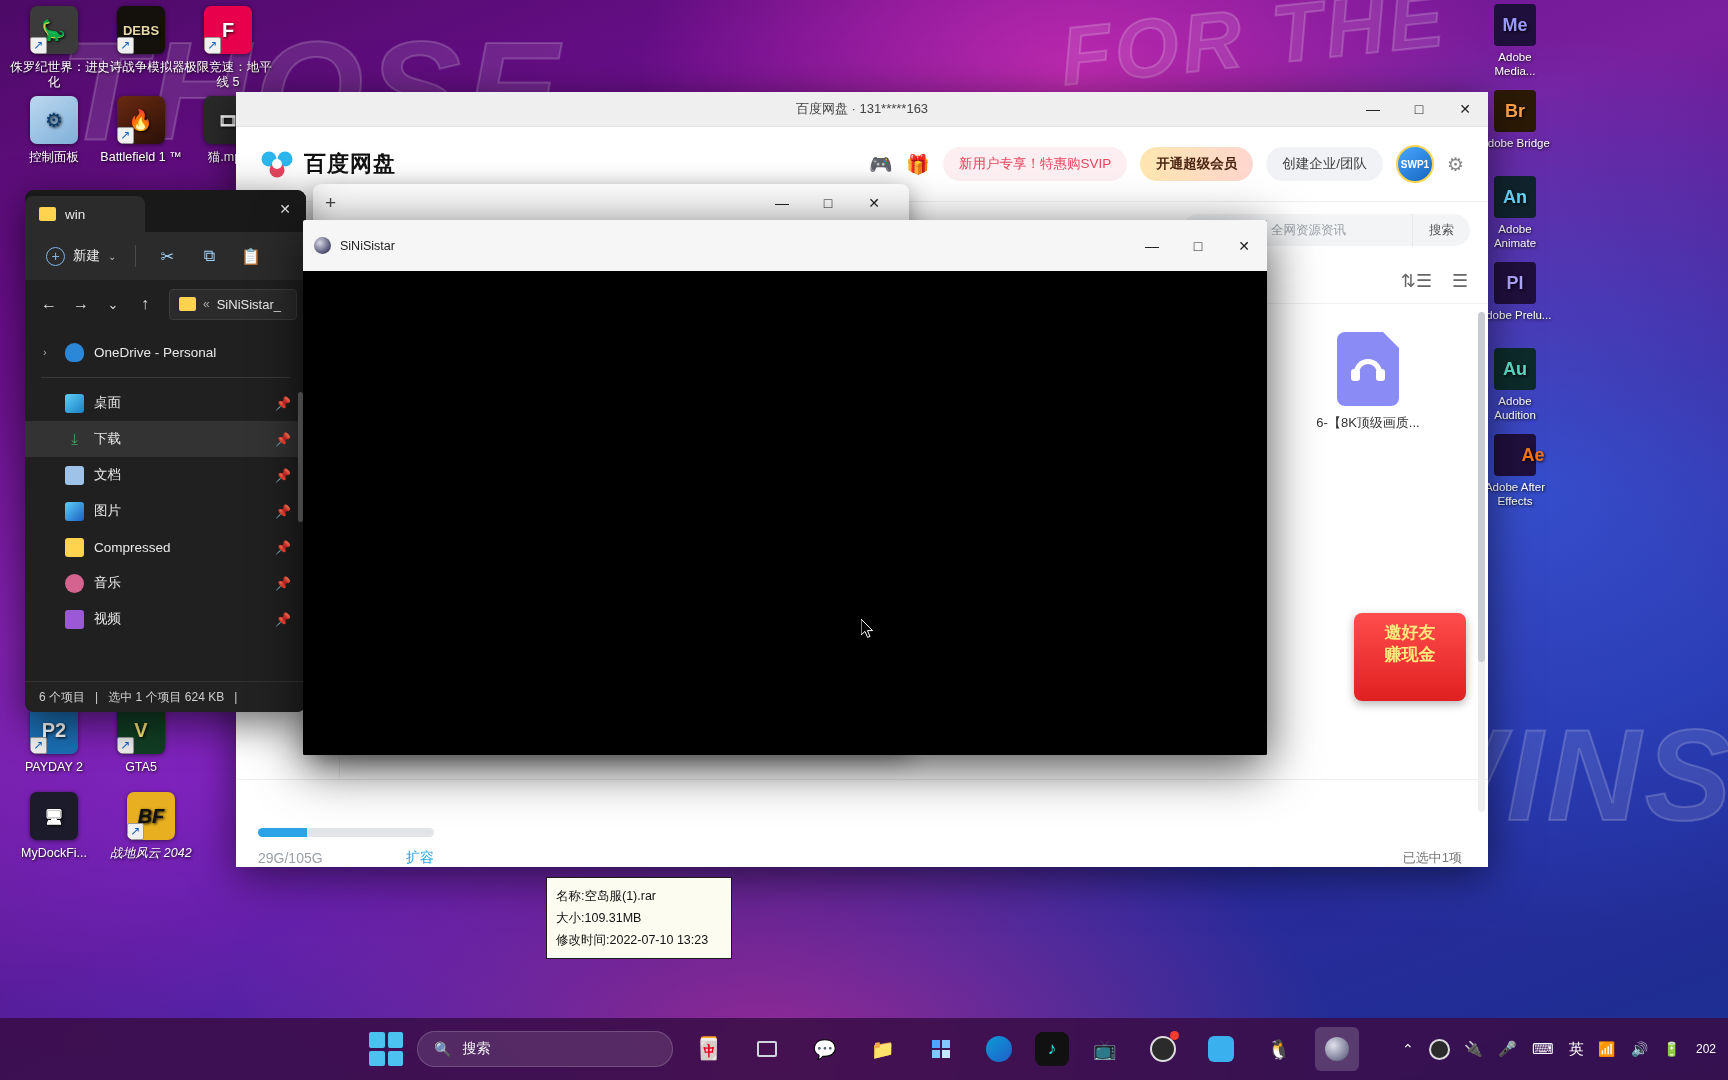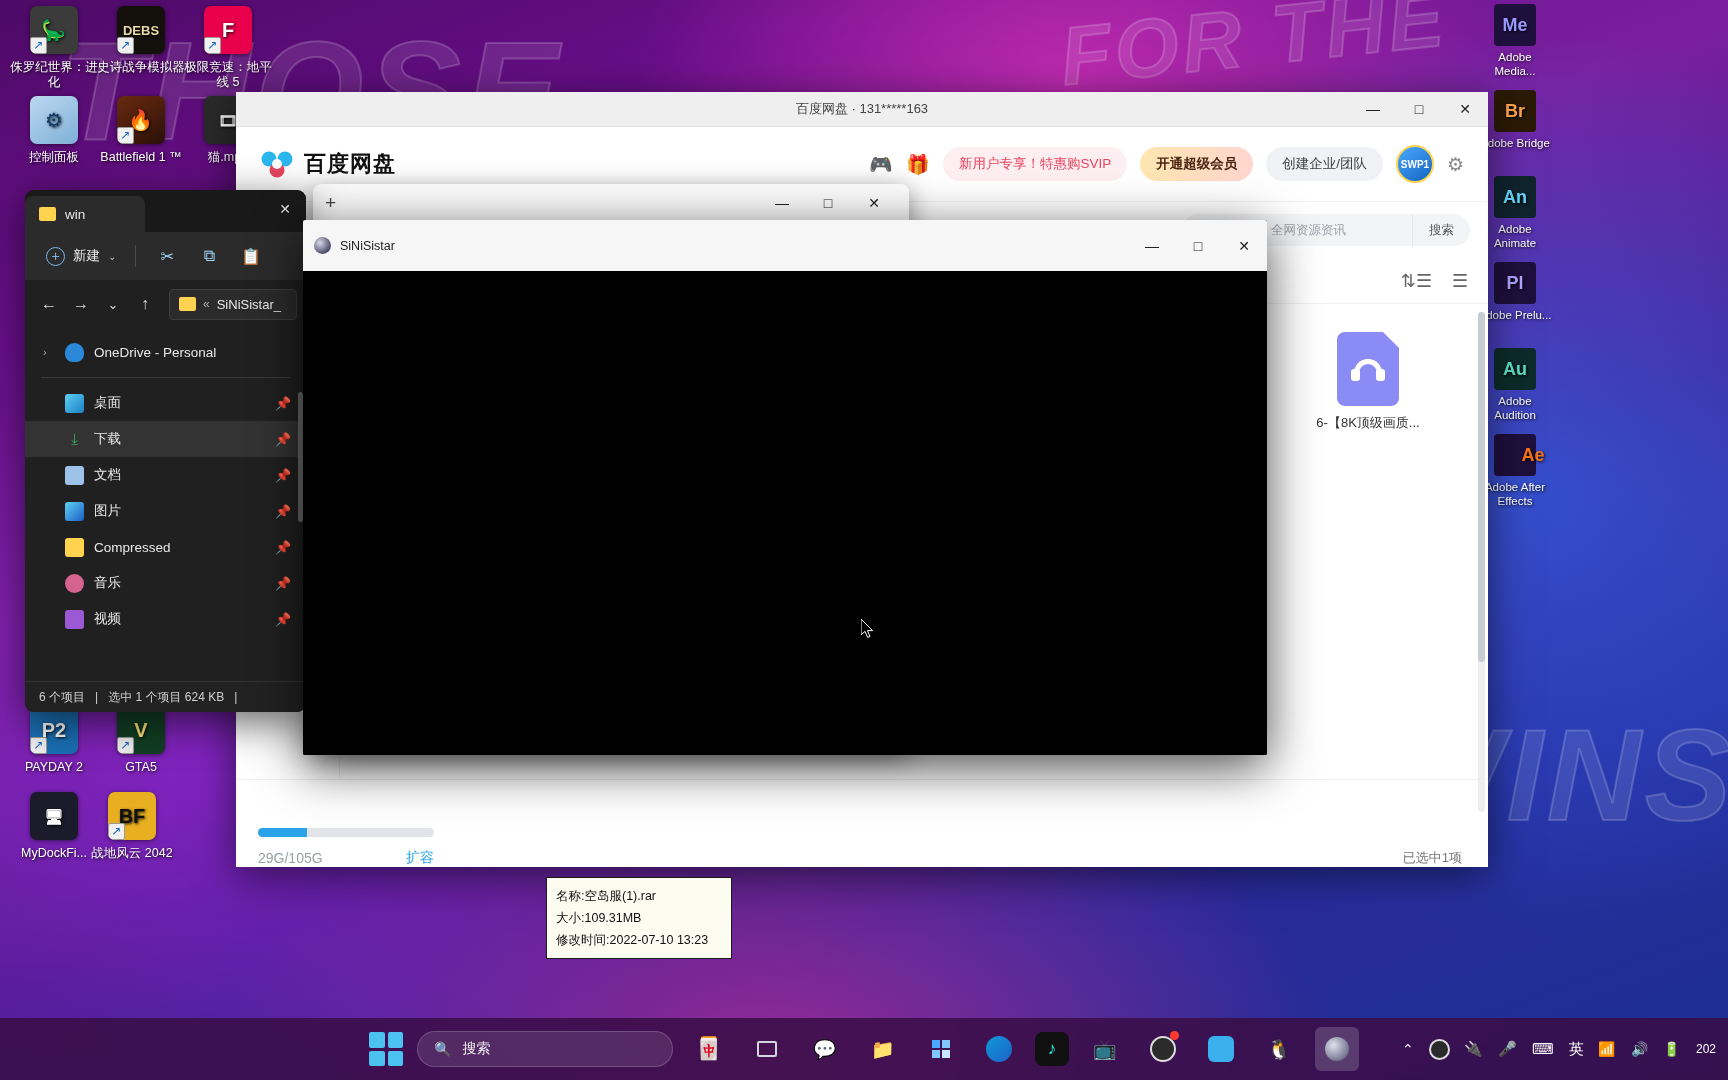--- a/index.html
+++ b/index.html
@@ -420,21 +420,21 @@
     <span class="desk-label">PAYDAY 2</span>
   </div>
   <div class="desk-icon" style="left:95px;top:706px;">
     <div class="glyph" style="background:#123f24;color:#ffe97a;">V<span class="shortcut">↗</span></div>
     <span class="desk-label">GTA5</span>
   </div>
   <div class="desk-icon" style="left:8px;top:792px;">
     <div class="glyph" style="background:#1b1b2b;font-size:15px;">🖥</div>
     <span class="desk-label">MyDockFi...</span>
   </div>
-  <div class="desk-icon" style="left:86px;top:792px;">
+  <div class="desk-icon" style="left:105px;top:792px;font-style:italic;">
     <div class="glyph" style="background:#e8b020;color:#111;">BF<span class="shortcut">↗</span></div>
     <span class="desk-label">战地风云 2042</span>
   </div>
 </div>
 
 <div>
   <div class="dock-icon" style="left:1478px;top:4px;">
     <div class="tile" style="background:#1f0f3d;color:#9999ff;">Me</div>
     <span>Adobe Media...</span>
   </div>
@@ -604,20 +604,24 @@
               <div class="q sq-blue" style="left:3px;top:0;"></div>
               <div class="q sq-orange" style="left:38px;top:0;"></div>
               <div class="q sq-green" style="left:3px;top:35px;"></div>
               <div class="q sq-red" style="left:38px;top:35px;"></div>
               <div class="zip-center"></div>
             </div>
           </div>
           <div class="bd-name">光...</div>
         </div>
 
+        <div id="bd-promo">
+          <div>邀好友</div>
+          <div>赚现金</div>
+        </div>
       </div>
 
       <div id="bd-scroll">
           <i></i>
         </div>
     </div>
   </div>
 
   <div id="bd-footer">
     <div id="bd-storage">

